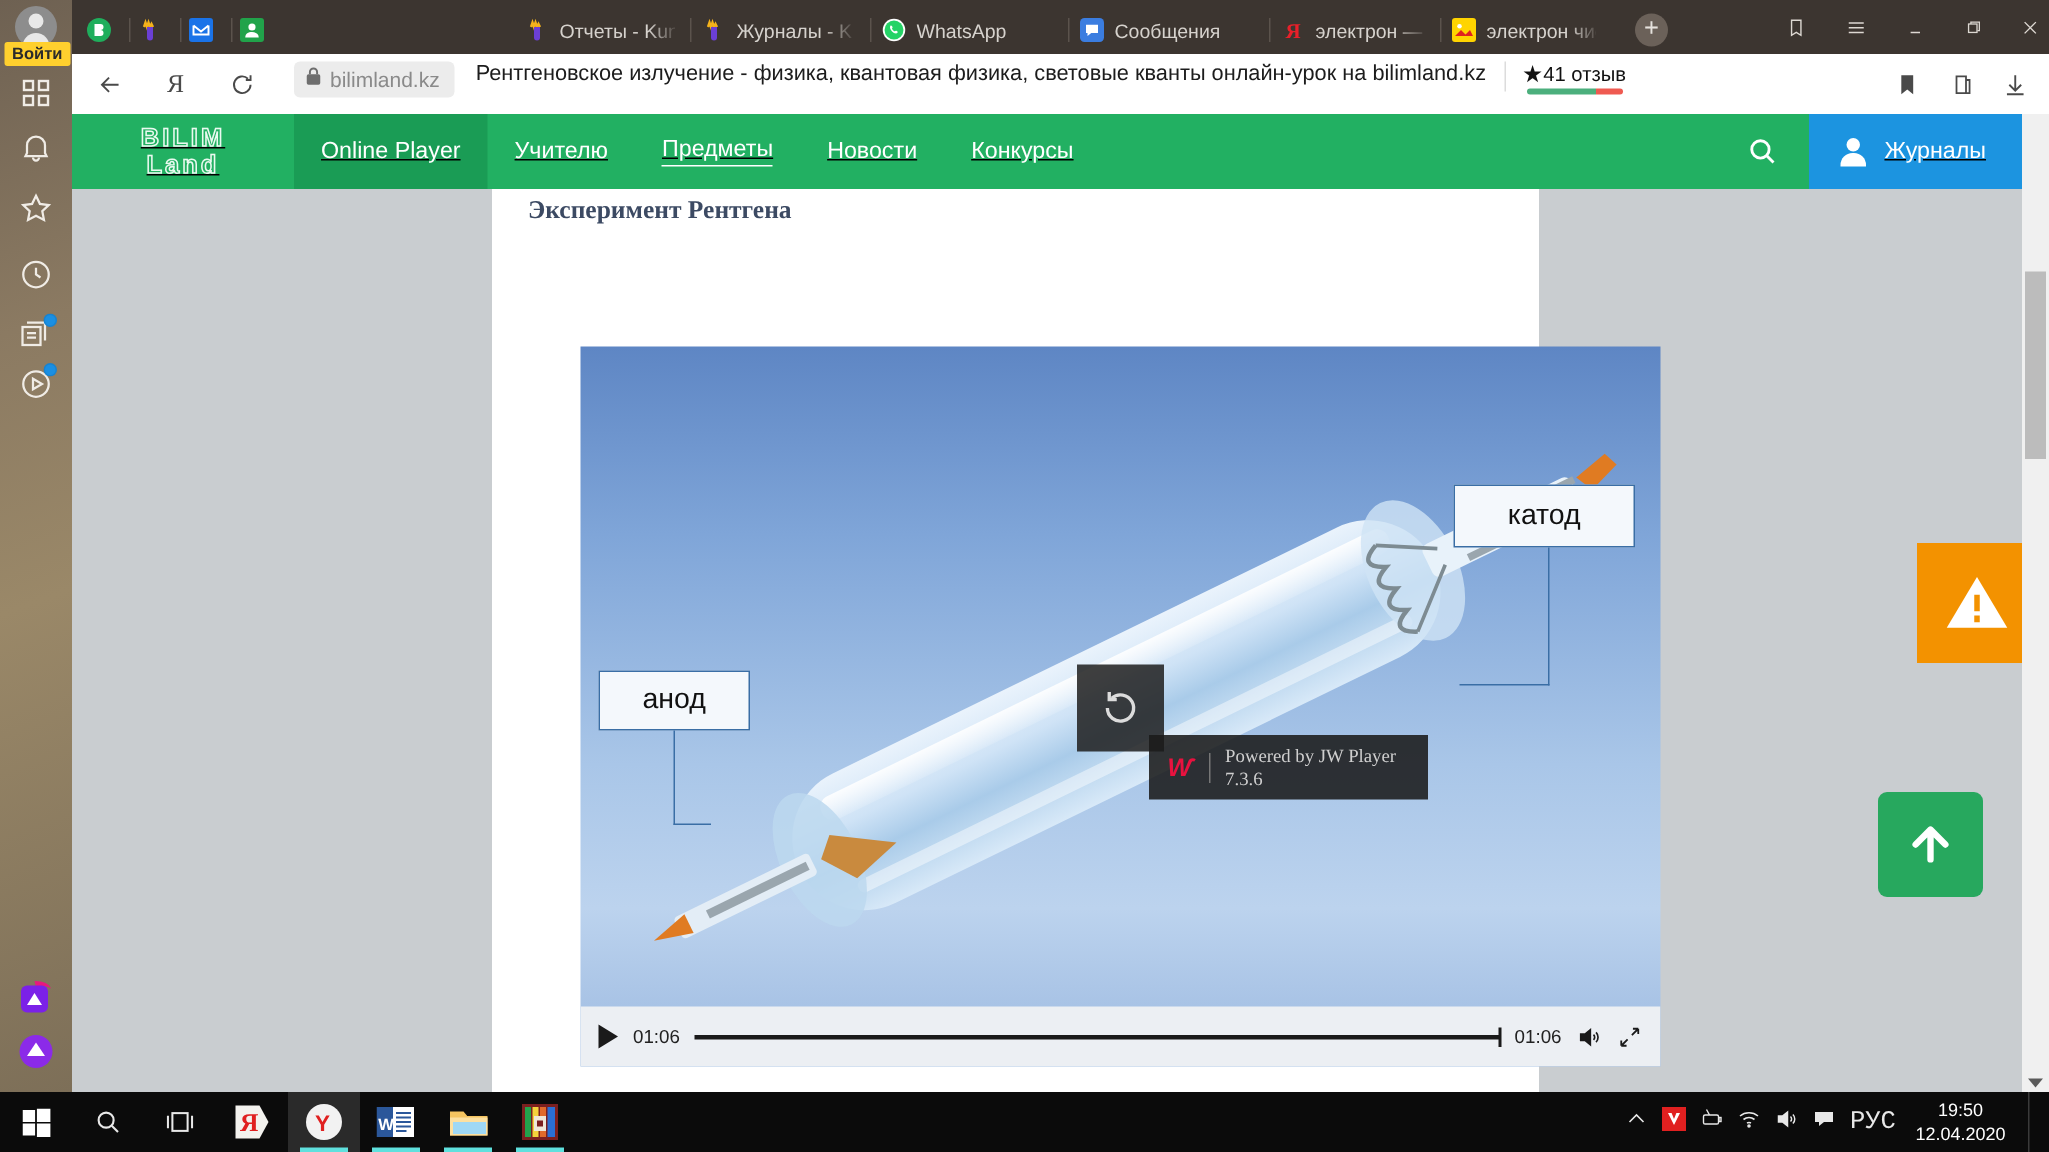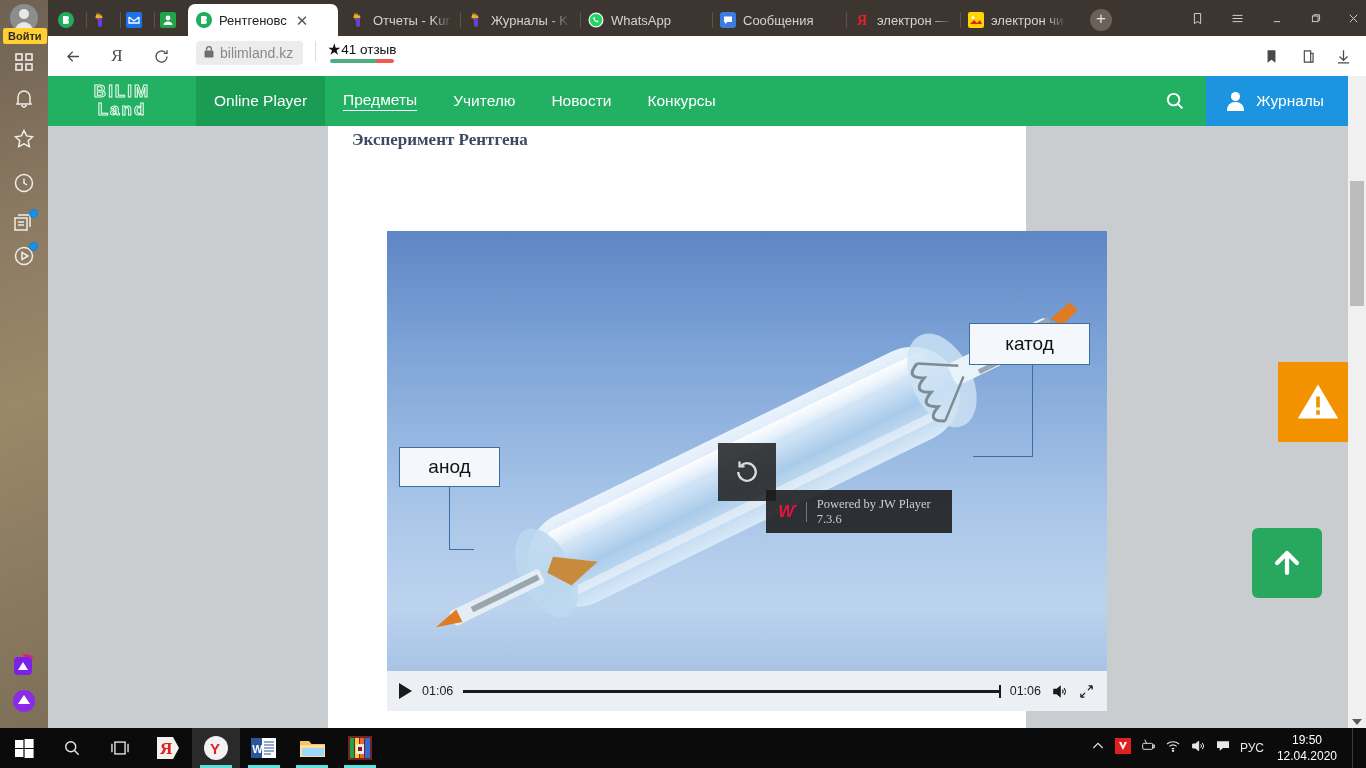--- a/index.html
+++ b/index.html
@@ -100,21 +100,21 @@
   .reviews-bar { width: 64px; height: 4px; border-radius: 2px; background: linear-gradient(90deg,#4caf7d 0 72%, #ef5a51 72% 100%); }
   .tb-right { position: absolute; right: 6px; top: 3px; display: flex; align-items: center; gap: 2px; }
 
   
   .page {
     position: absolute; left: 0; top: 76px; width: 1318px; height: 652px;
     background: #c9cdd0; overflow: hidden;
   }
   .navbar {
     position: absolute; left: 0; top: 0; width: 1300px; height: 50px;
-    background: #22b062; display: flex; align-items: center; z-index: 6;
+    background: #22b062; display: flex; align-items: center; z-index: 6; text-decoration: underline;
   }
   .logo {
     width: 148px; display: flex; flex-direction: column; align-items: center;
     justify-content: center; line-height: 1.06;
   }
   .logo span {
     font-size: 17px; letter-spacing: 2px; color: transparent;
     -webkit-text-stroke: 1px #eafaf0; font-weight: bold;
   }
   .nav-item {
@@ -204,21 +204,21 @@
   
   .taskbar {
     position: absolute; left: 0; bottom: 0; width: 1366px; height: 40px;
     background: #0b0b0b; display: flex; align-items: center;
   }
   .tb-item { width: 48px; height: 40px; display: flex; align-items: center; justify-content: center; position: relative; }
   .tb-item.active { background: #2a2a2a; }
   .tb-item .uline { position: absolute; bottom: 0; left: 8px; width: 32px; height: 3px; background: #5fe0dd; }
   .tray { margin-left: auto; display: flex; align-items: center; gap: 9px; padding-right: 8px; color: #e8e8e8; }
   .tray svg { width: 16px; height: 16px; }
-  .tray-lang { font-size: 12px; }
+  .tray-lang { font-size: 17px; font-family: Liberation Mono, monospace; }
   .clock { display: flex; flex-direction: column; align-items: center; line-height: 1.35; font-size: 12px; color: #fff; padding-left: 4px; }
   .tray-edge { width: 6px; height: 40px; border-left: 1px solid #3a3a3a; margin-left: 6px; }
 </style>
 </head>
 <body>
 
 <div id="root">
 
   <div class="rail">
     <div class="rail-avatar">
@@ -317,30 +317,20 @@
         <span class="tab-sep"></span>
         <span class="tab-fav">
           <svg viewBox="0 0 16 16">
               <rect width="16" height="16" rx="2" fill="#21a34a"></rect>
               <circle cx="8" cy="6" r="2.4" fill="#fff"></circle>
               <path d="M3.5 13c0-2.4 2-3.6 4.5-3.6s4.5 1.2 4.5 3.6z" fill="#fff"></path>
             </svg>
         </span>
       </div>
 
-      <div class="tab active" style="left:140px;width:150px">
-        <span class="tab-fav">
-          <svg viewBox="0 0 16 16">
-              <circle cx="8" cy="8" r="8" fill="#1fae5c"></circle>
-              <path d="M5 4h4a2 2 0 0 1 0 4 2 2 0 0 1 0 4H5z" fill="#fff"></path>
-            </svg>
-        </span>
-        <span class="tab-title" style="max-width:90px">Рентгеновс</span>
-        <span class="tab-close">✕</span>
-      </div>
 
       <div class="tab" style="left:294px;width:116px">
         <span class="tab-fav">
           <svg viewBox="0 0 16 16">
               <path d="M4 6l1-3 1 3 1-3 1 3 1-2 1 2" stroke="#f4b21b" stroke-width="1.6" fill="none"></path>
               <path d="M6 6h4v7a2 2 0 0 1-4 0z" fill="#6b3fd4"></path>
             </svg>
         </span>
         <span class="tab-title">Отчеты - Kund</span>
         <span class="fade"></span>
@@ -449,20 +439,21 @@
       <div class="omnibox">
         <span class="lockwrap">
           <span>
             <svg viewBox="0 0 12 13" fill="#6e6e6e">
                 <rect x="1.5" y="5.5" width="9" height="7" rx="1.2"></rect>
                 <path d="M3.6 5.5V4a2.4 2.4 0 0 1 4.8 0v1.5" stroke="#6e6e6e" stroke-width="1.3" fill="none"></path>
               </svg>
           </span>
           <span class="host">bilimland.kz</span>
         </span>
+        <span class="pagetitle">Рентгеновское излучение - физика, квантовая физика, световые кванты онлайн-урок на bilimland.kz</span>
         <span class="om-sep"></span>
         <span class="reviews">
           <span class="reviews-row">
             <b>★</b>
             <span>41 отзыв</span>
           </span>
           <span class="reviews-bar"></span>
         </span>
       </div>
 
@@ -489,25 +480,25 @@
     <div class="page">
 
       <div class="navbar">
         <div class="logo">
           <span>BILIM</span>
           <span>Land</span>
         </div>
         <div class="nav-item boxed">
           <span>Online Player</span>
         </div>
+        <div class="nav-item">
+          <span>Учителю</span>
+        </div>
         <div class="nav-item underline">
           <span>Предметы</span>
-        </div>
-        <div class="nav-item">
-          <span>Учителю</span>
         </div>
         <div class="nav-item">
           <span>Новости</span>
         </div>
         <div class="nav-item">
           <span>Конкурсы</span>
         </div>
         <div class="nav-search">
           <svg viewBox="0 0 24 24" fill="none" stroke="currentColor" stroke-width="2.1">
               <circle cx="10.5" cy="10.5" r="6.3"></circle>

